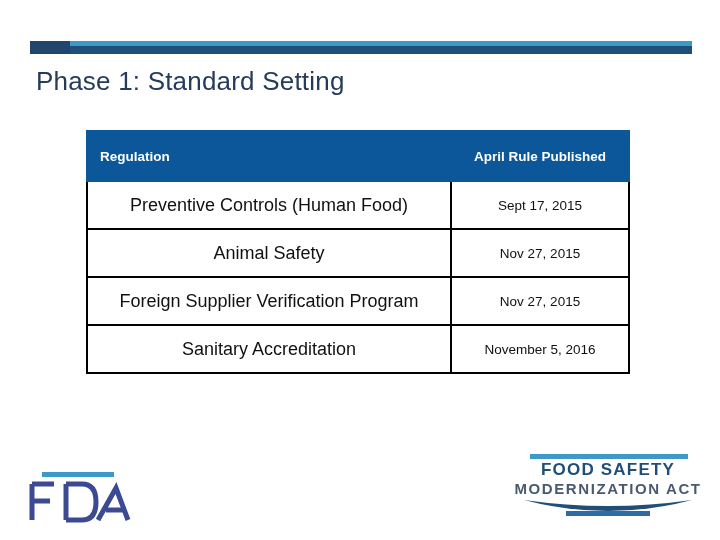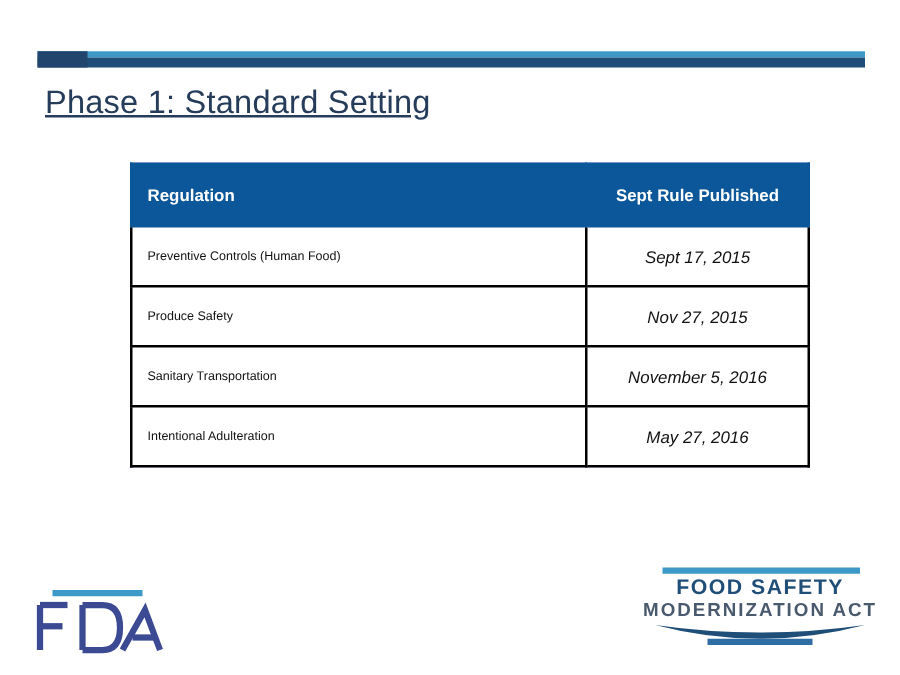--- a/index.html
+++ b/index.html
@@ -54,21 +54,20 @@
     position: absolute;
     left: 36px;
     top: 63px;
     width: 640px;
     font-size: 26px;
     line-height: 36px;
     font-weight: 400;
     color: #253c5a;
     letter-spacing: 0.2px;
     white-space: nowrap;
-    text-decoration: underline;
   }
 
   
   .fda-logo {
     position: absolute;
     left: 24px;
     bottom: 10px;
     width: 108px;
     height: 58px;
     z-index: 1;
@@ -124,26 +123,26 @@
     position: absolute;
     left: 14px;
     top: 52px;
     width: 172px;
     height: 20px;
   }
 
   
   .reg-table {
     position: absolute;
-    left: 104px;
+    left: 86px;
     top: 130px;
     width: 542px;
     border-collapse: collapse;
     table-layout: fixed;
-    background: #c4b5fd;
+    background: #4c1d95;
     z-index: 3;
   }
   .reg-table col.c1 { width: 364px; }
   .reg-table col.c2 { width: 178px; }
 
   .reg-table th,
   .reg-table td {
     border: 2px solid #000000;
     padding: 0 12px;
     height: 46px;
@@ -162,31 +161,30 @@
   .reg-table thead th.h-reg {
     text-align: left;
     border-right: 2px solid #0b5799;
   }
   .reg-table thead th.h-date {
     text-align: center;
     border-left: 2px solid #0b5799;
   }
 
   .reg-table tbody td.cell-reg {
-    text-align: left;
-    font-size: 10px;
+    text-align: center;
+    font-size: 18px;
     font-weight: 400;
     color: #111111;
   }
   .reg-table tbody td.cell-date {
     text-align: center;
     font-size: 13.5px;
     font-weight: 400;
     color: #111111;
-    font-style: italic;
   }
 </style>
 </head>
 <body>
 
 <div class="top-rule">
   <div class="light"></div>
   <div class="dark"></div>
   <div class="cap"></div>
 </div>
@@ -219,34 +217,34 @@
 </div>
 
 <table class="reg-table">
   <colgroup>
     <col class="c1">
     <col class="c2">
   </colgroup>
   <thead>
     <tr>
       <th class="h-reg">Regulation</th>
-      <th class="h-date">Sept Rule Published</th>
+      <th class="h-date">April Rule Published</th>
     </tr>
   </thead>
   <tbody>
     <tr>
       <td class="cell-reg">Preventive Controls (Human Food)</td>
       <td class="cell-date">Sept 17, 2015</td>
     </tr>
     <tr>
-      <td class="cell-reg">Produce Safety</td>
+      <td class="cell-reg">Animal Safety</td>
       <td class="cell-date">Nov 27, 2015</td>
     </tr>
     <tr>
-      <td class="cell-reg">Sanitary Transportation</td>
+      <td class="cell-reg">Foreign Supplier Verification Program</td>
+      <td class="cell-date">Nov 27, 2015</td>
+    </tr>
+    <tr>
+      <td class="cell-reg">Sanitary Accreditation</td>
       <td class="cell-date">November 5, 2016</td>
-    </tr>
-    <tr>
-      <td class="cell-reg">Intentional Adulteration</td>
-      <td class="cell-date">May 27, 2016</td>
     </tr>
   </tbody>
 </table>
 
 </body></html>

